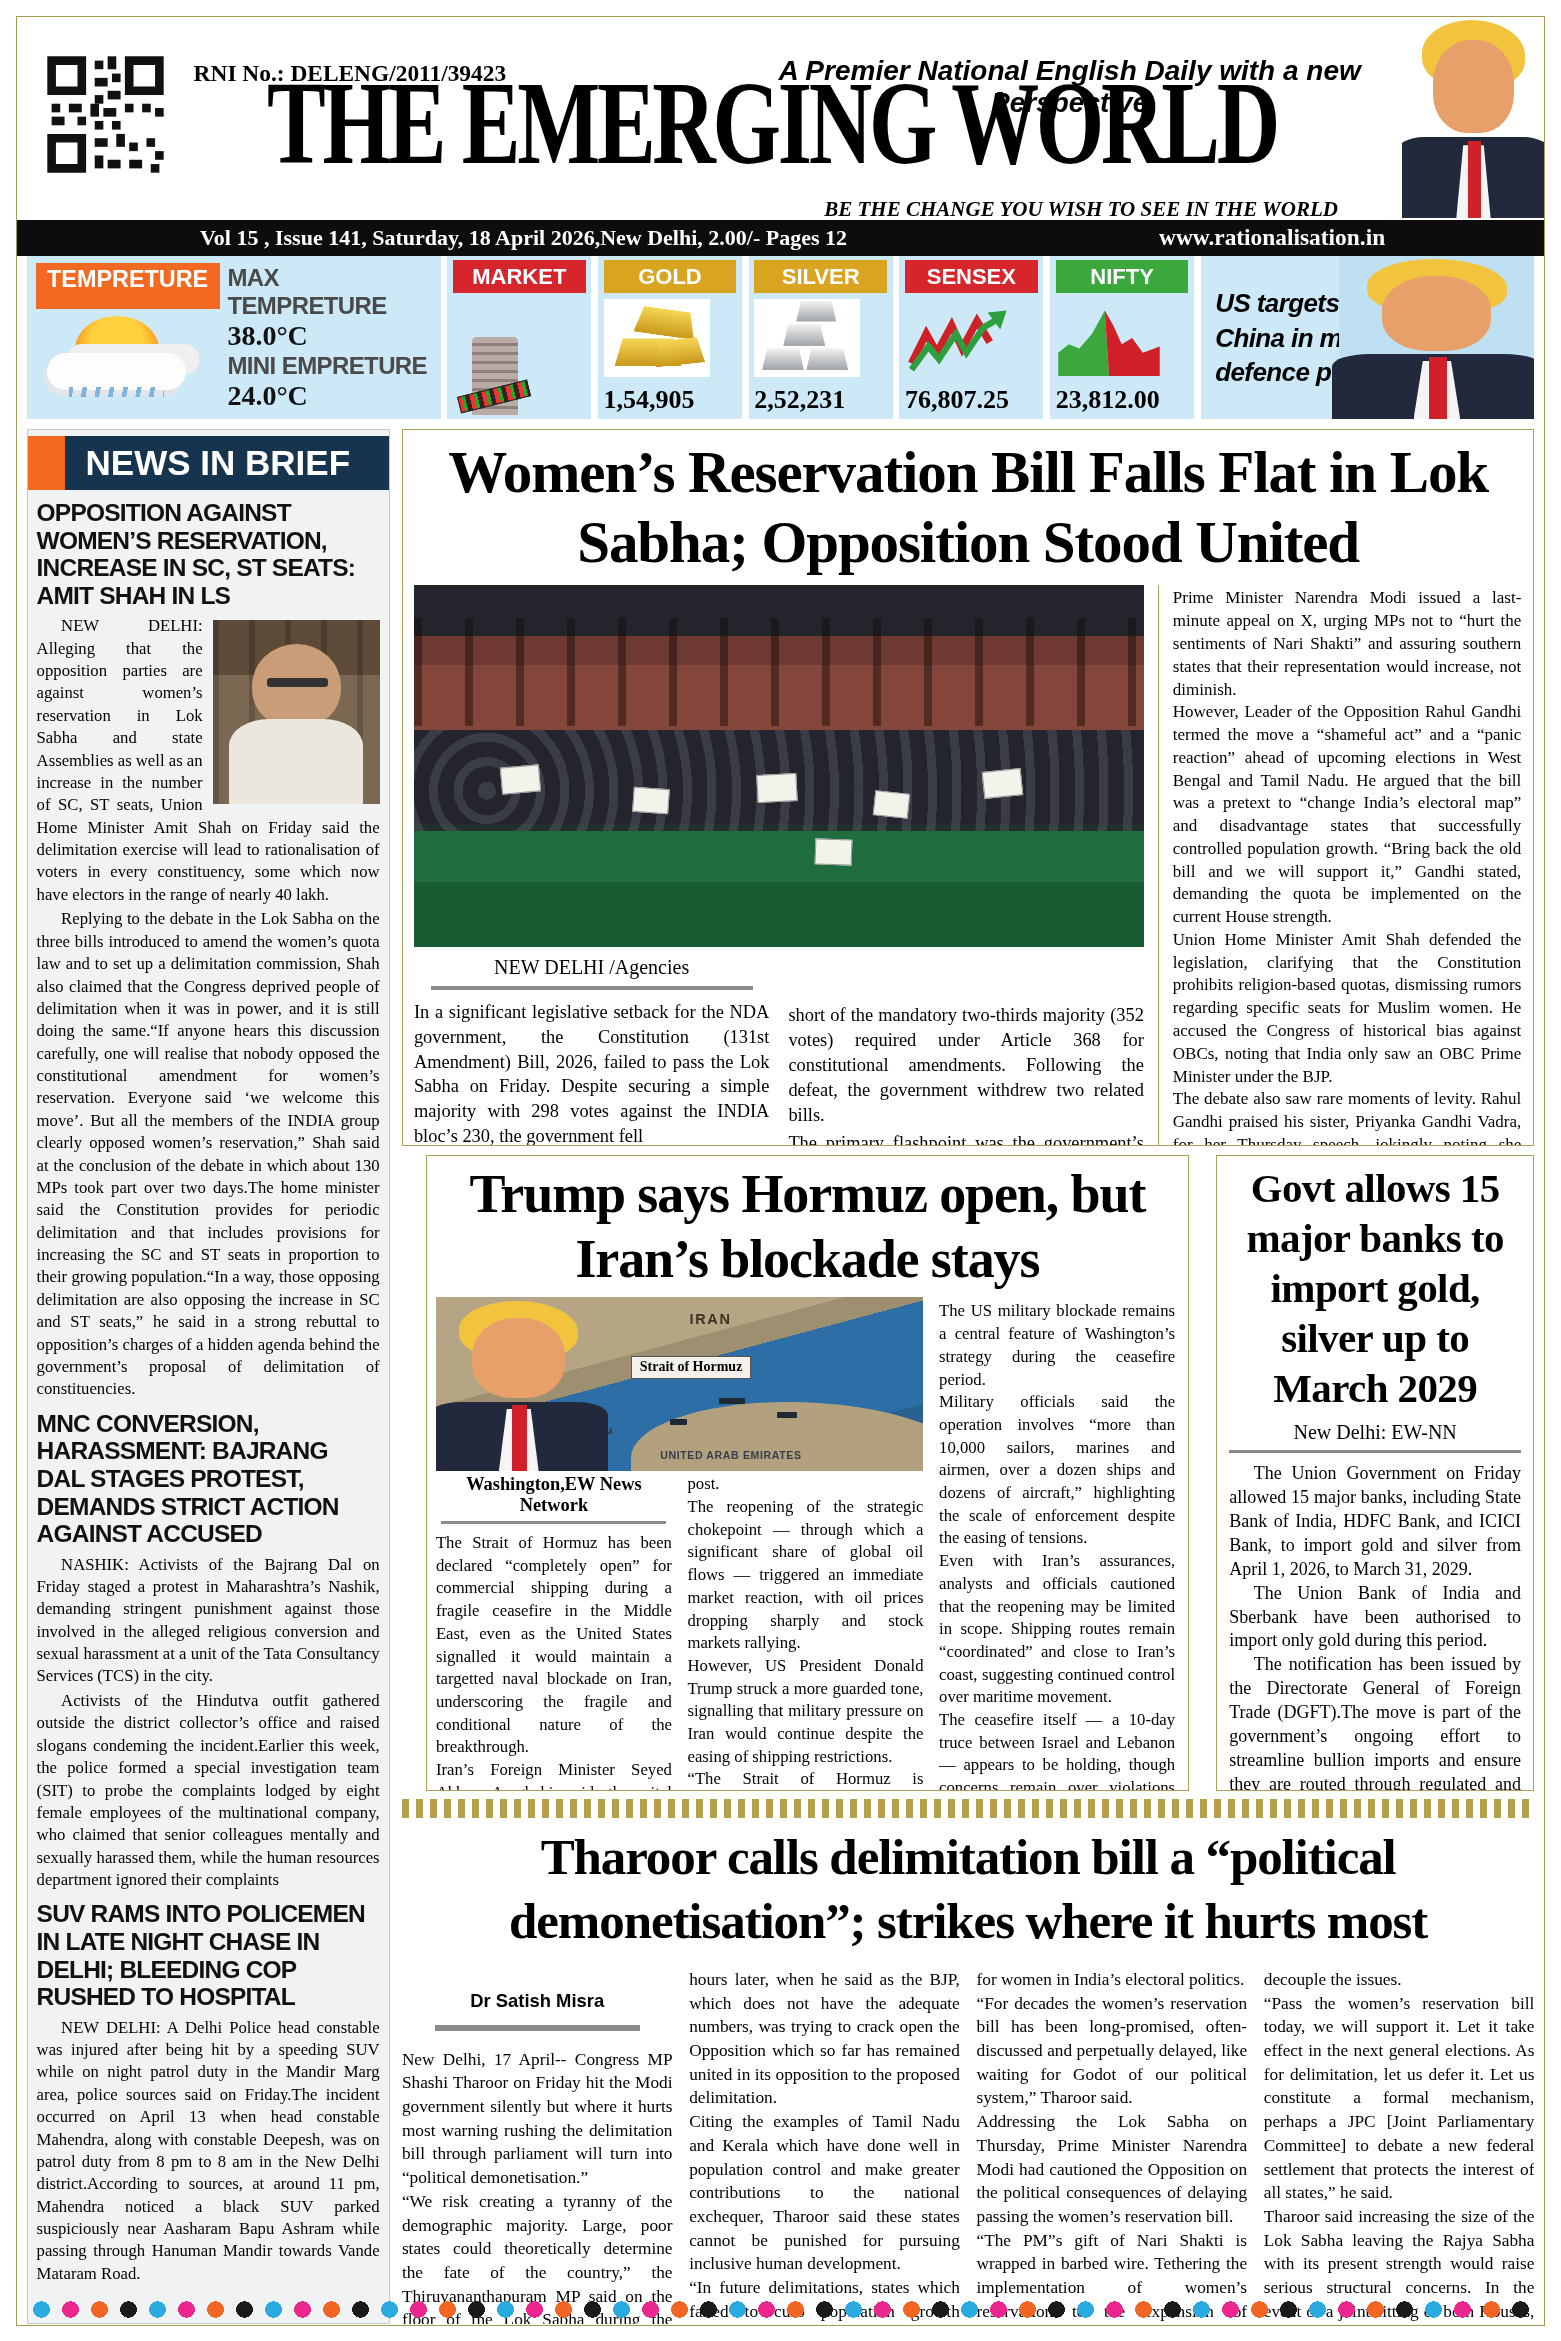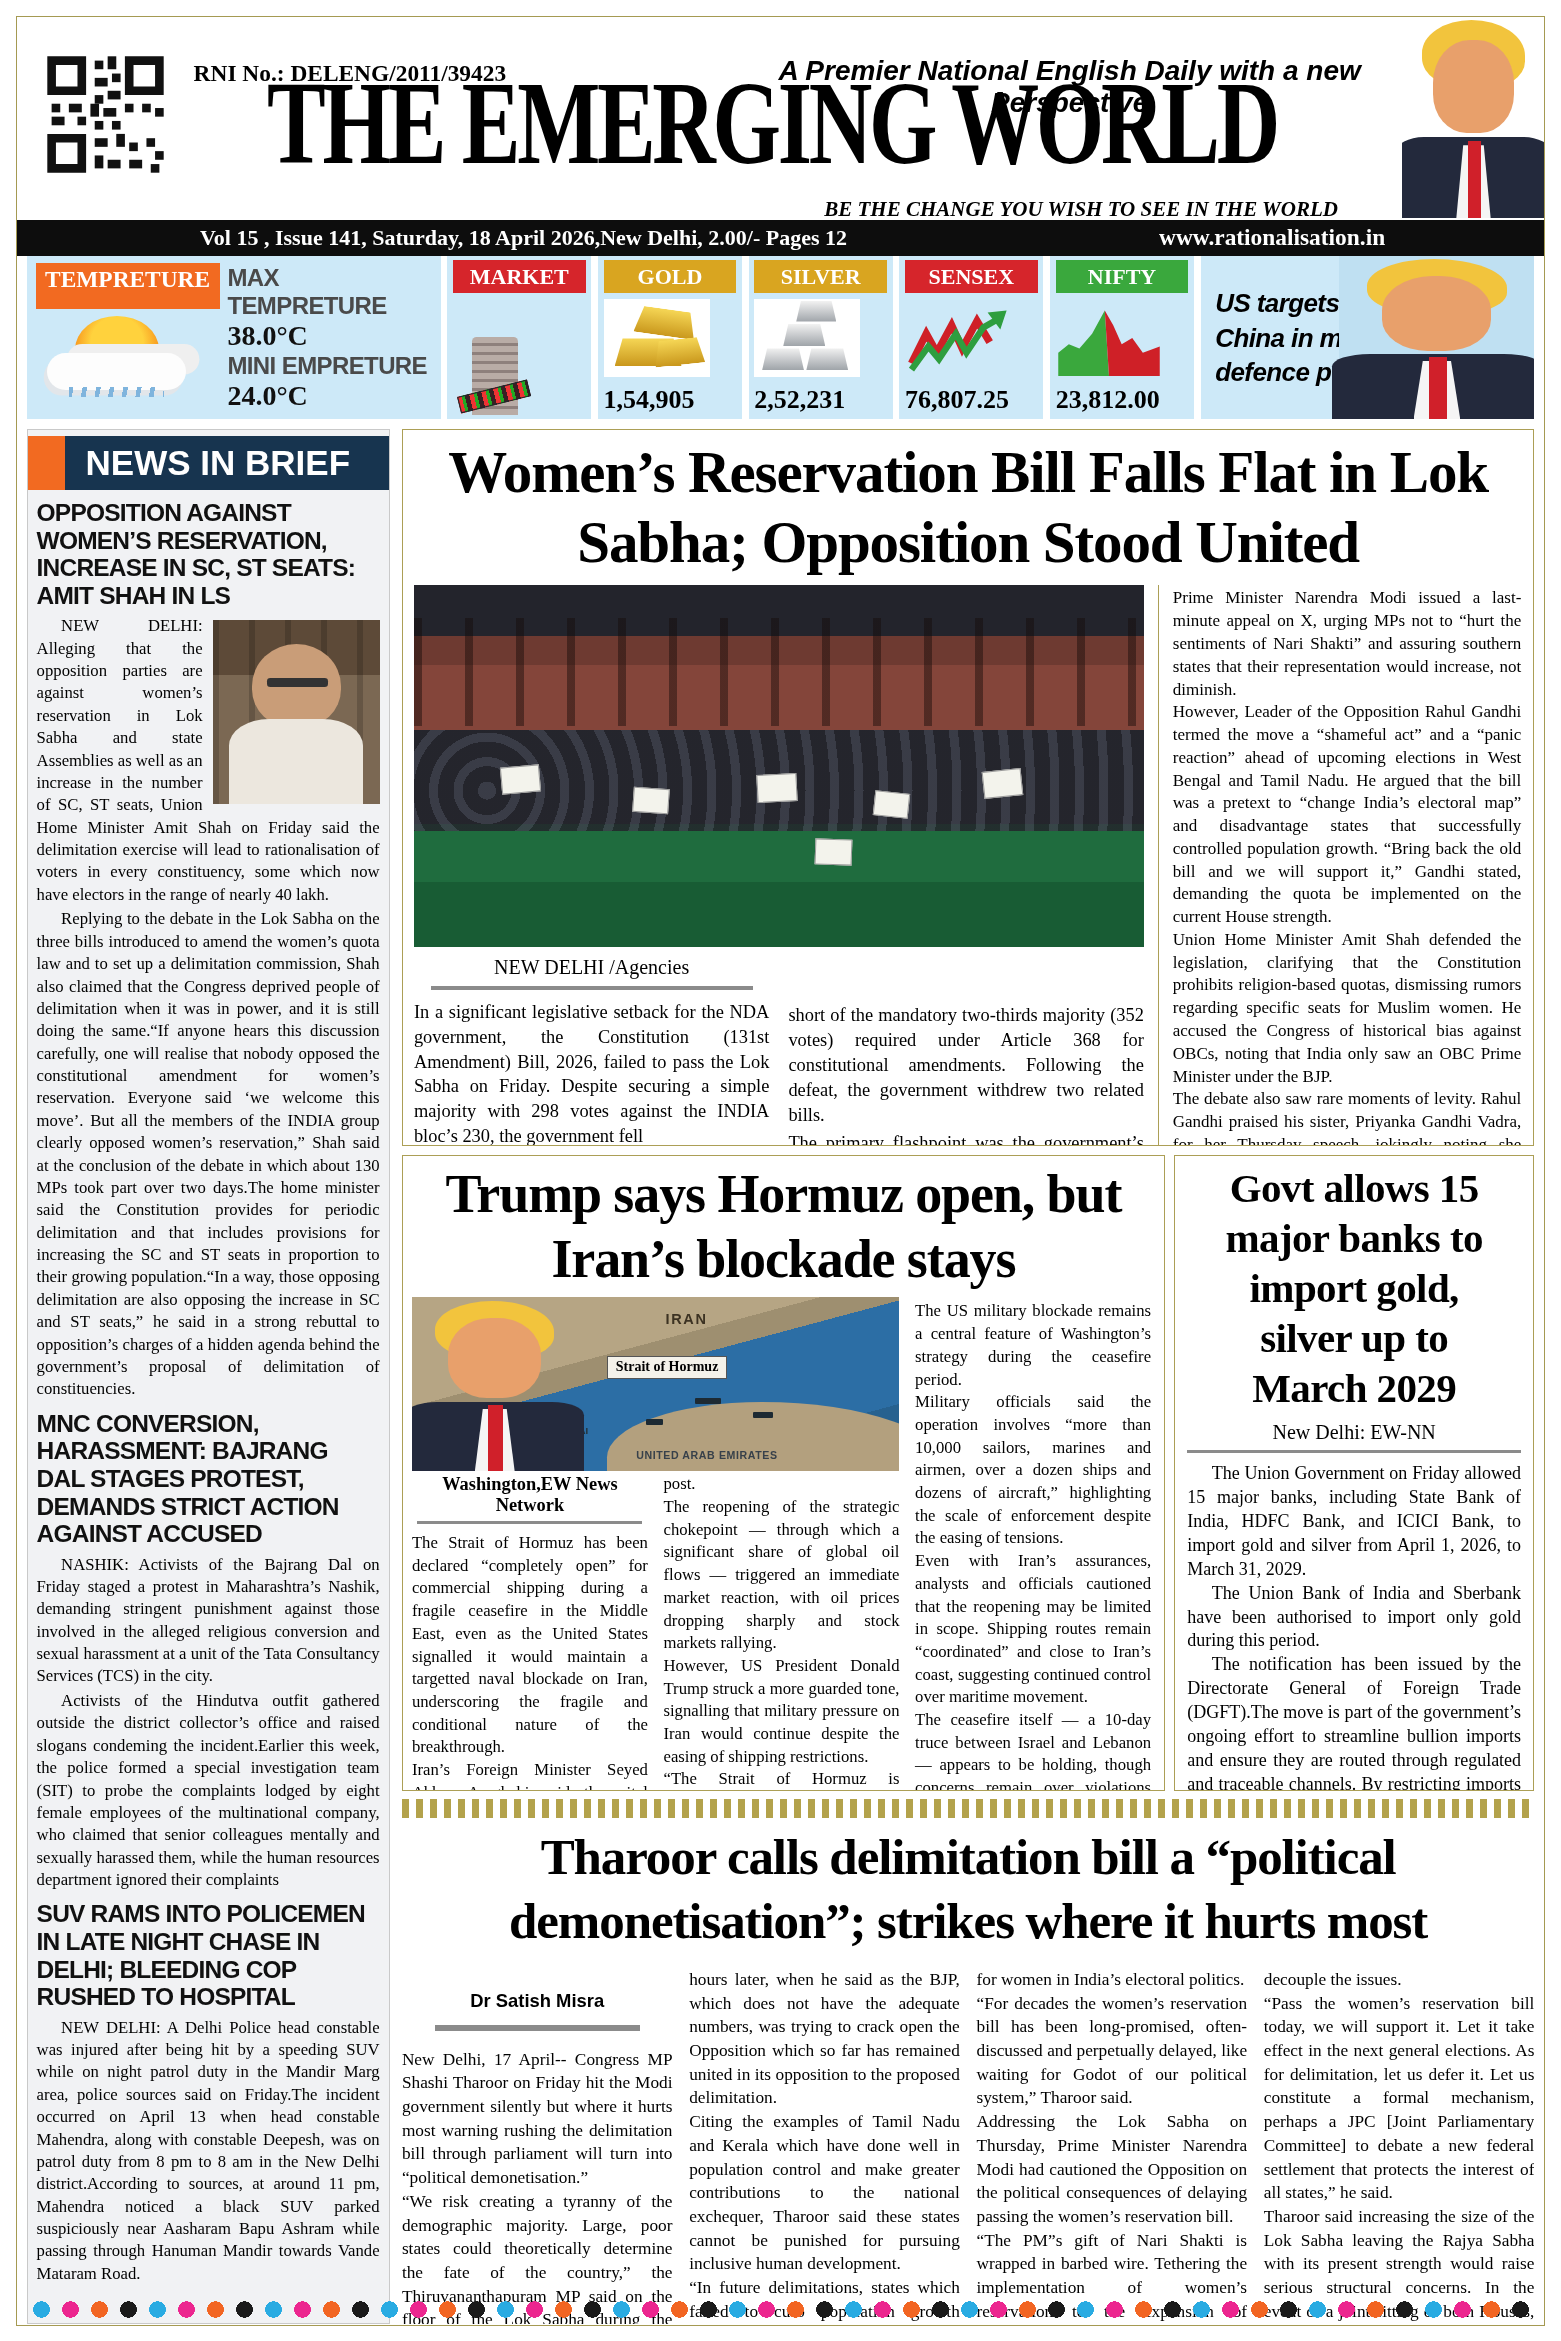--- a/index.html
+++ b/index.html
@@ -32,21 +32,21 @@
                      border-radius:46% 46% 42% 42%; }
   .trump-art .suit { position:absolute; left:-4%; bottom:-2%; width:108%; height:42%; background:#23293c;
                      border-radius:18% 18% 0 0; }
   .trump-art .shirt { position:absolute; left:38%; bottom:0; width:24%; height:36%; background:#f5f5f5;
                       clip-path:polygon(20% 0,80% 0,100% 100%,0 100%); }
   .trump-art .tie { position:absolute; left:46%; bottom:0; width:9%; height:38%; background:#d0202a; }
 
   
   .strip { margin-top:0; display:flex; gap:6.7px; background:#fff; }
   .panel { background:#cde9f8; padding:4.5px 5.6px; display:flex; flex-direction:column; align-items:flex-start; }
-  .badge { color:#fff; font-weight:700; font-size:22px; text-align:center; padding:3.3px 0; width:100%; font-family:Liberation Serif, serif; }
+  .badge { color:#fff; font-weight:700; font-size:22px; text-align:center; padding:3.3px 0; width:100%; font-family:Liberation Sans, sans-serif; }
   .temp { width:414px; display:grid; grid-template-columns:184px 1fr; grid-gap:2.2px 7.8px; padding:6.7px 9px; background:#cde9f8; }
   .temp .badge { background:#f26a21; font-size:23.4px; }
   .temp-labels { grid-column:2; grid-row:1 / span 2; display:flex; flex-direction:column; justify-content:space-between; padding:1.1px 0; }
   .tl { font-family:"Liberation Sans",sans-serif; font-weight:700; font-size:24px; color:#4a4a4a; letter-spacing:-0.6px;}
   .tv { font-weight:700; font-size:28px; color:#111; }
   .sun-art { position:relative; width:167px; height:84px; margin-top:4.5px; }
   .sun-art .sun { position:absolute; left:39px; top:0; width:84px; height:67px; background:radial-gradient(circle at 50% 40%, #ffd23d 0 45%, #f7941d 75%, #e87f10); border-radius:50%; }
   .sun-art .cloud { position:absolute; left:11px; top:37px; width:139px; height:37px; background:#fdfdfd; border-radius:22px; box-shadow:16.7px -12.3px 0 -3.3px #efefef, -3.3px 5.6px 0 0 #e2e6ea; }
   .sun-art .rain { position:absolute; left:33px; top:71px; width:95px; height:10px; background:repeating-linear-gradient(100deg,#7fb4dd 0 4.5px, transparent 4.5px 13.4px); }
   .mini { width:144px; justify-content:space-between; }
@@ -102,21 +102,21 @@
   .cap-rule { height:3.9px; background:#8b8b8b; margin:6.7px 16.7px 10px 16.7px; }
   .lead-cols { display:flex; gap:19px; }
   .lead-cols .c { width:356px; }
   .lead-p { font-size:18.4px; line-height:1.35; text-align:justify; }
   .lead-p + .lead-p { margin-top:3.3px; }
   .pad-top { padding-top:56px; }
   .lead-right { flex:1; border-left:1.1px solid #ac9f56; padding:2.2px 1.1px 0 13.4px; }
   .lr-p { font-size:17px; line-height:1.34; text-align:justify; }
 
   
-  .row2 { display:flex; gap:9px; margin-top:9px; height:636px; }
+  .row2 { display:flex; gap:27px; margin-top:9px; height:636px;margin-left:24px; }
   .hormuz { width:763px; flex:none; border:1.1px solid #ac9f56; padding:2.2px 9px; overflow:hidden; }
   .hormuz h2 { font-size:54px; line-height:1.2; text-align:center; font-weight:700; letter-spacing:-1.1px; margin:3.3px 0 5.6px 0; }
   .hz-grid { display:grid; grid-template-columns:236px 236px 236px; grid-template-rows:174px auto; gap:2.2px 15.6px; }
   .hz-img { grid-column:1 / span 2; grid-row:1; position:relative; overflow:hidden;
             background:linear-gradient(165deg,#b6a584 0 36%,#9e8f70 36% 44%,#2c6ea5 44% 78%,#27618f 78% 100%); }
   .hz-img .land2 { position:absolute; right:-10%; bottom:-30%; width:70%; height:70%; background:#b3a07e; border-radius:50% 60% 0 0; }
   .hz-img .lbl-iran { position:absolute; left:52%; top:8%; font-family:"Liberation Sans",sans-serif; font-weight:700; font-size:14.5px; color:#3c3222; letter-spacing:1.7px; }
   .hz-img .lbl-strait { position:absolute; left:40%; top:34%; background:#f4f2ea; border:1.1px solid #555; font-weight:700; font-size:14px; padding:2.2px 7.8px; }
   .hz-img .lbl-uae { position:absolute; left:46%; bottom:6%; font-family:"Liberation Sans",sans-serif; font-weight:700; font-size:10.6px; color:#37404a; letter-spacing:0.6px; }
   .hz-img .lbl-dubai { position:absolute; left:30%; bottom:20%; font-family:"Liberation Sans",sans-serif; font-weight:700; font-size:9.5px; color:#243138; }

